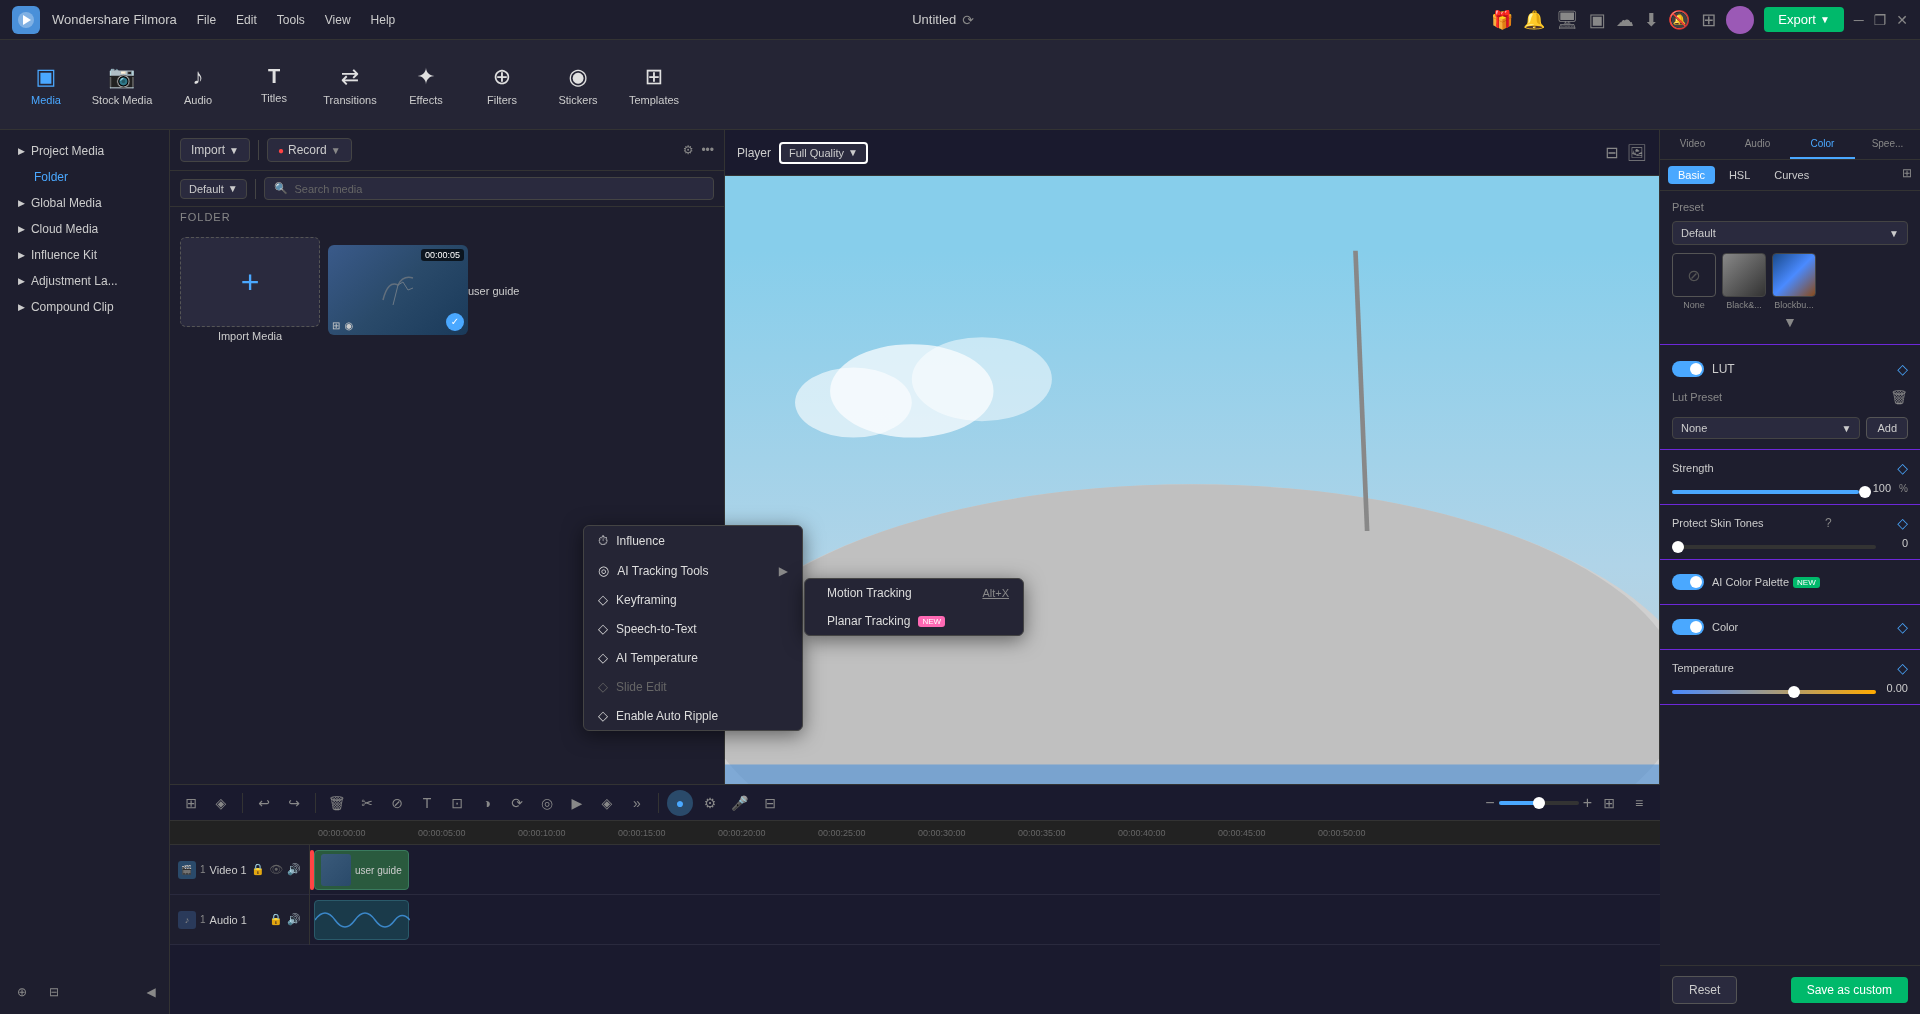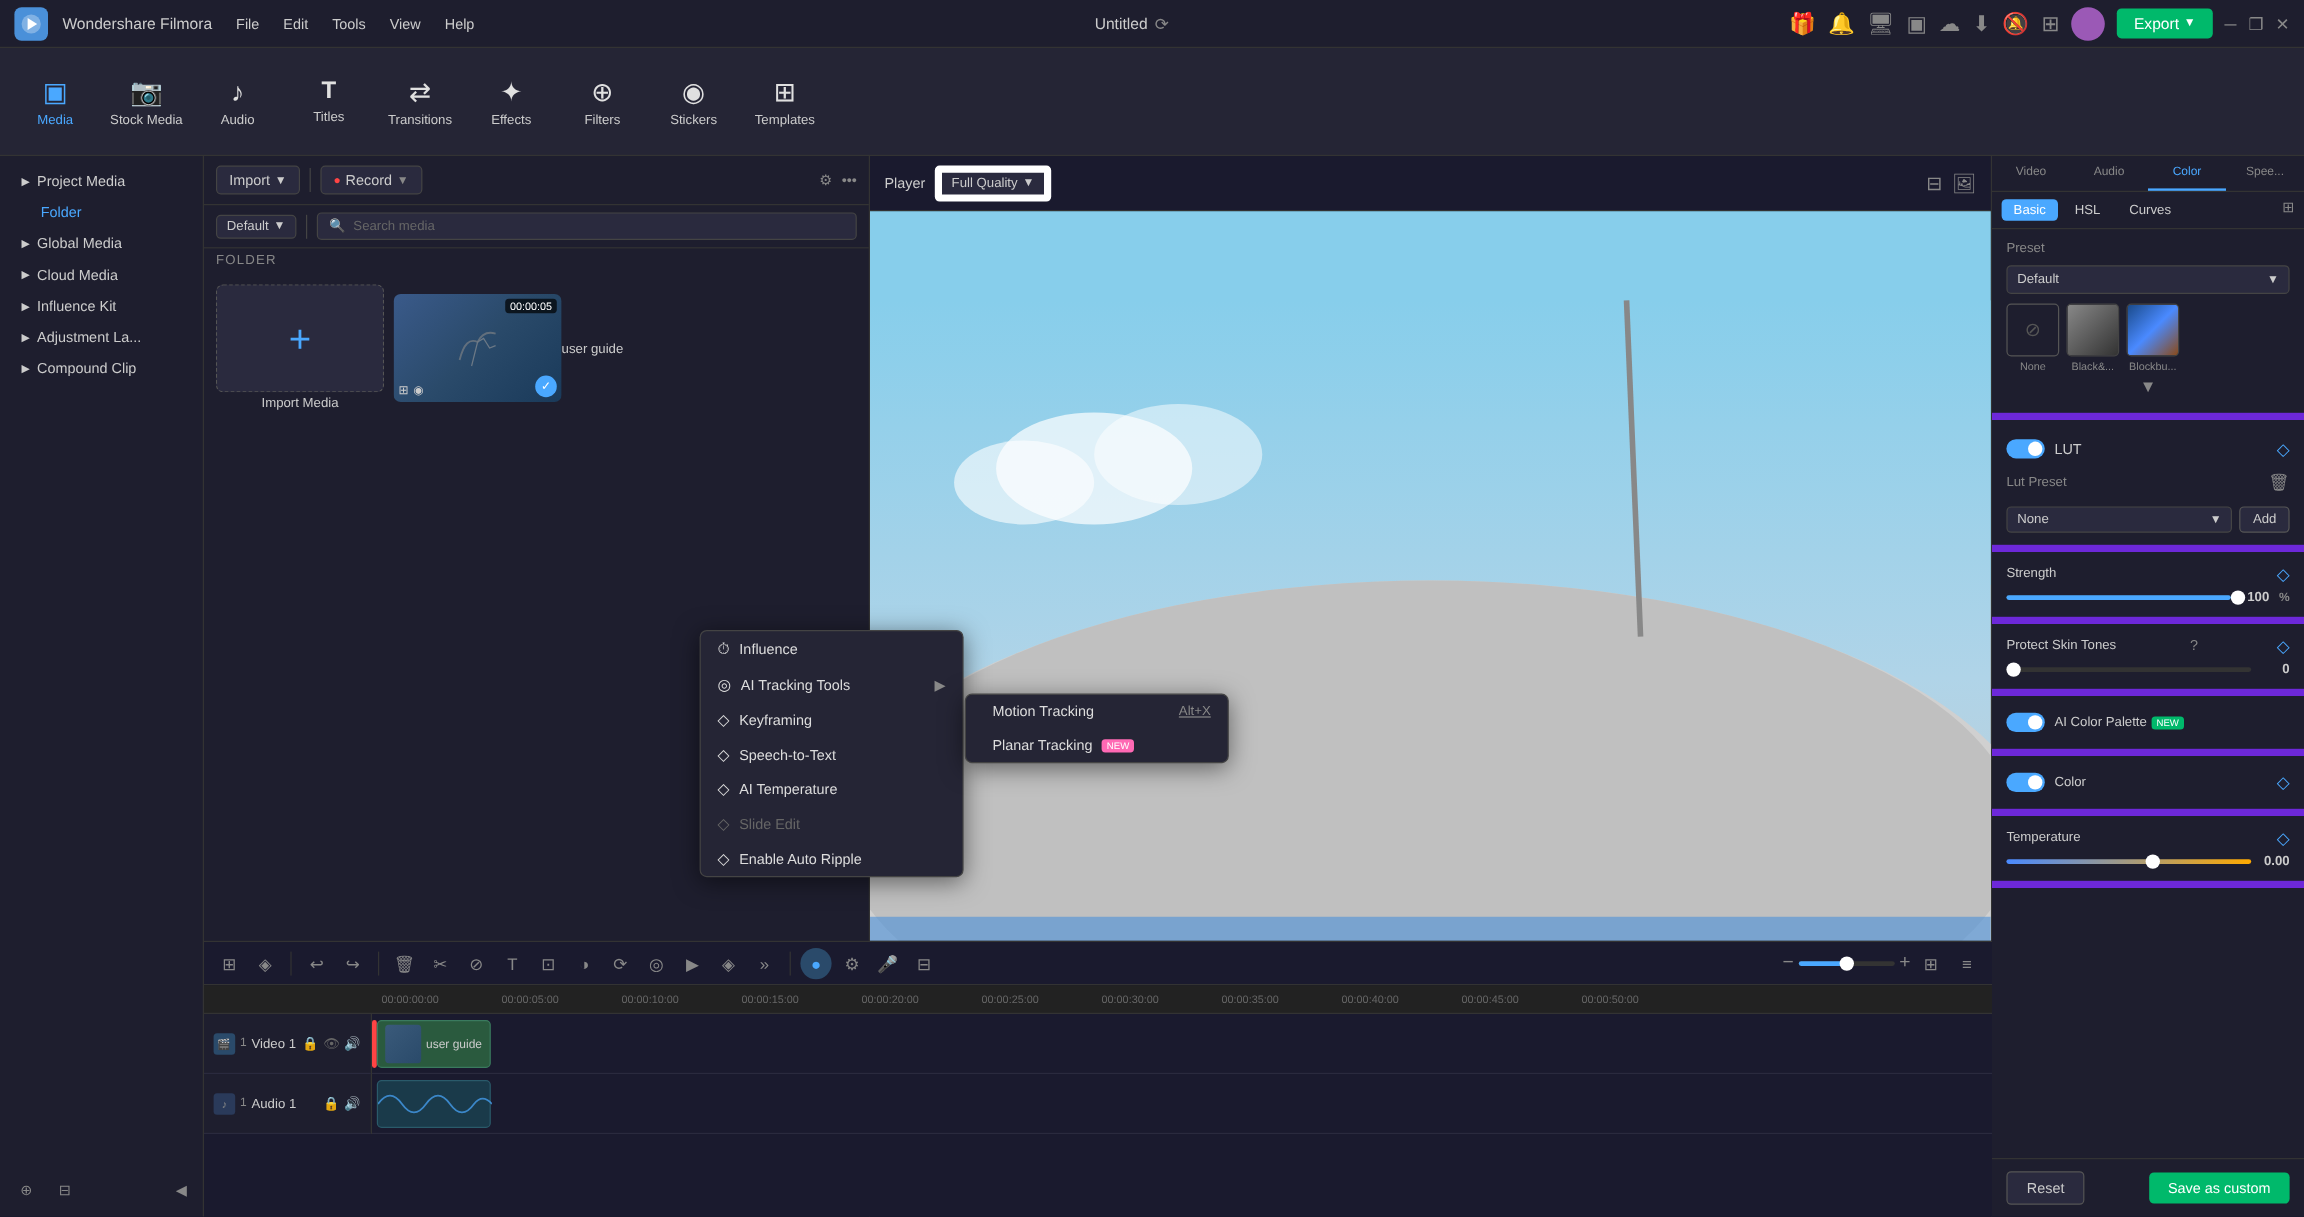--- a/index.html
+++ b/index.html
@@ -47,62 +47,62 @@
     .media-thumb { width: 140px; height: 90px; background: #3a4a5e; border-radius: 6px; position: relative; overflow: hidden; }
     .media-thumb-badge { position: absolute; top: 4px; right: 4px; background: rgba(0,0,0,0.7); border-radius: 3px; font-size: 9px; padding: 1px 4px; color: #fff; }
     .media-thumb-icons { position: absolute; bottom: 4px; left: 4px; display: flex; gap: 4px; }
     .media-thumb-check { position: absolute; bottom: 4px; right: 4px; width: 18px; height: 18px; background: #4aa8ff; border-radius: 50%; display: flex; align-items: center; justify-content: center; font-size: 10px; color: #fff; }
     .media-item-name { font-size: 11px; color: #ccc; padding-top: 3px; }
 
     
     .player-panel { flex: 1; background: #1a1a2e; display: flex; flex-direction: column; border-right: 1px solid #333; }
     .player-top { display: flex; align-items: center; padding: 8px 12px; gap: 8px; border-bottom: 1px solid #333; height: 46px; }
     .player-label { font-size: 12px; color: #ccc; }
-    .quality-select { background: #2a2a3e; border: 6px solid #ffffff; border-radius: 4px; padding: 3px 8px; font-size: 11px; color: #ccc; display: flex; align-items: center; gap: 4px; }
+    .quality-select { background: #2a2a3e; border: 2px solid #ffffff; border-radius: 4px; padding: 3px 8px; font-size: 11px; color: #ccc; display: flex; align-items: center; gap: 4px; }
     .player-right-icons { margin-left: auto; display: flex; gap: 8px; color: #888; }
     .player-video { flex: 1; background: #000; display: flex; align-items: center; justify-content: center; position: relative; }
     .player-controls { padding: 8px 12px; display: flex; flex-direction: column; gap: 6px; background: #1a1a2e; }
     .progress-bar { height: 4px; background: #333; border-radius: 2px; position: relative; }
     .progress-fill { height: 100%; background: #4aa8ff; border-radius: 2px; width: 5%; }
     .progress-thumb { position: absolute; left: 5%; top: -4px; width: 12px; height: 12px; background: #fff; border-radius: 50%; transform: translateX(-50%); }
     .control-row { display: flex; align-items: center; gap: 8px; }
     .time-display { font-size: 11px; color: #ccc; margin-left: auto; }
     .ctrl-btn { background: transparent; border: none; color: #ccc; cursor: pointer; font-size: 16px; padding: 4px; }
     .extra-controls { margin-left: auto; display: flex; gap: 6px; color: #888; }
 
     
     .right-panel { width: 260px; background: #1e1e2e; display: flex; flex-direction: column; }
     .right-tabs { display: flex; border-bottom: 1px solid #333; }
     .right-tab { flex: 1; text-align: center; padding: 8px 4px; font-size: 10px; color: #888; cursor: pointer; border-bottom: 2px solid transparent; }
     .right-tab.active { color: #4aa8ff; border-bottom-color: #4aa8ff; }
     .color-tabs { display: flex; gap: 4px; padding: 6px 8px; border-bottom: 1px solid #333; }
     .color-tab { padding: 3px 10px; border-radius: 4px; font-size: 11px; cursor: pointer; color: #ccc; }
     .color-tab.active { background: #4aa8ff; color: #fff; }
     .color-tab-expand { margin-left: auto; }
-    .panel-section { padding: 10px 12px; border-bottom: 6px solid #6d28d9; }
+    .panel-section { padding: 10px 12px; border-bottom: 1px solid #6d28d9; }
     .panel-section-title { font-size: 11px; color: #888; margin-bottom: 8px; display: flex; align-items: center; justify-content: space-between; }
     .preset-dropdown { width: 100%; background: #2a2a3e; border: 1px solid #444; border-radius: 4px; padding: 5px 8px; font-size: 11px; color: #ccc; display: flex; align-items: center; justify-content: space-between; cursor: pointer; }
     .preset-grid { display: flex; gap: 6px; margin-top: 8px; }
     .preset-item { display: flex; flex-direction: column; align-items: center; gap: 3px; }
     .preset-swatch { width: 44px; height: 44px; border-radius: 4px; border: 1px solid #444; cursor: pointer; display: flex; align-items: center; justify-content: center; }
     .preset-swatch.none { background: transparent; }
     .preset-name { font-size: 9px; color: #888; }
     .preset-more { display: flex; justify-content: center; padding: 4px; }
     .lut-row { display: flex; align-items: center; gap: 8px; padding: 6px 0; }
     .toggle { width: 32px; height: 16px; background: #4aa8ff; border-radius: 8px; position: relative; cursor: pointer; }
     .toggle-thumb { position: absolute; left: 2px; top: 2px; width: 12px; height: 12px; background: #fff; border-radius: 50%; transition: left 0.2s; }
     .toggle.on .toggle-thumb { left: 18px; }
     .lut-label { font-size: 12px; color: #ccc; }
     .diamond-icon { color: #4aa8ff; font-size: 14px; }
     .trash-icon { color: #888; font-size: 14px; cursor: pointer; }
     .lut-preset-row { display: flex; align-items: center; gap: 6px; margin-top: 6px; }
     .lut-preset-select { flex: 1; background: #2a2a3e; border: 1px solid #444; border-radius: 4px; padding: 4px 8px; font-size: 11px; color: #ccc; display: flex; align-items: center; justify-content: space-between; }
     .add-btn { background: #2a2a3e; border: 1px solid #555; border-radius: 4px; padding: 4px 10px; font-size: 11px; color: #ccc; cursor: pointer; }
     .strength-label { font-size: 11px; color: #ccc; margin-bottom: 6px; display: flex; align-items: center; justify-content: space-between; }
-    .slider-container { display: flex; align-items: center; gap: 8px; font-weight: bold; }
+    .slider-container { display: flex; align-items: flex-end; gap: 8px; }
     .slider-track { flex: 1; height: 4px; background: #333; border-radius: 2px; position: relative; }
     .slider-fill { height: 100%; background: #4aa8ff; border-radius: 2px; }
     .slider-thumb { position: absolute; right: 0; top: -4px; width: 12px; height: 12px; background: #fff; border-radius: 50%; transform: translateX(50%); }
     .slider-value { font-size: 11px; color: #ccc; min-width: 24px; text-align: right; }
     .percent-sign { font-size: 10px; color: #888; }
     .panel-row { display: flex; align-items: center; gap: 8px; padding: 4px 0; }
     .panel-row-label { font-size: 11px; color: #ccc; flex: 1; display: flex; align-items: center; gap: 4px; }
     .new-badge { background: #00b96b; color: #fff; font-size: 8px; padding: 1px 4px; border-radius: 3px; }
     .auto-white-row { display: flex; align-items: center; padding: 6px 0; }
     .awb-label { font-size: 11px; color: #ccc; flex: 1; }

